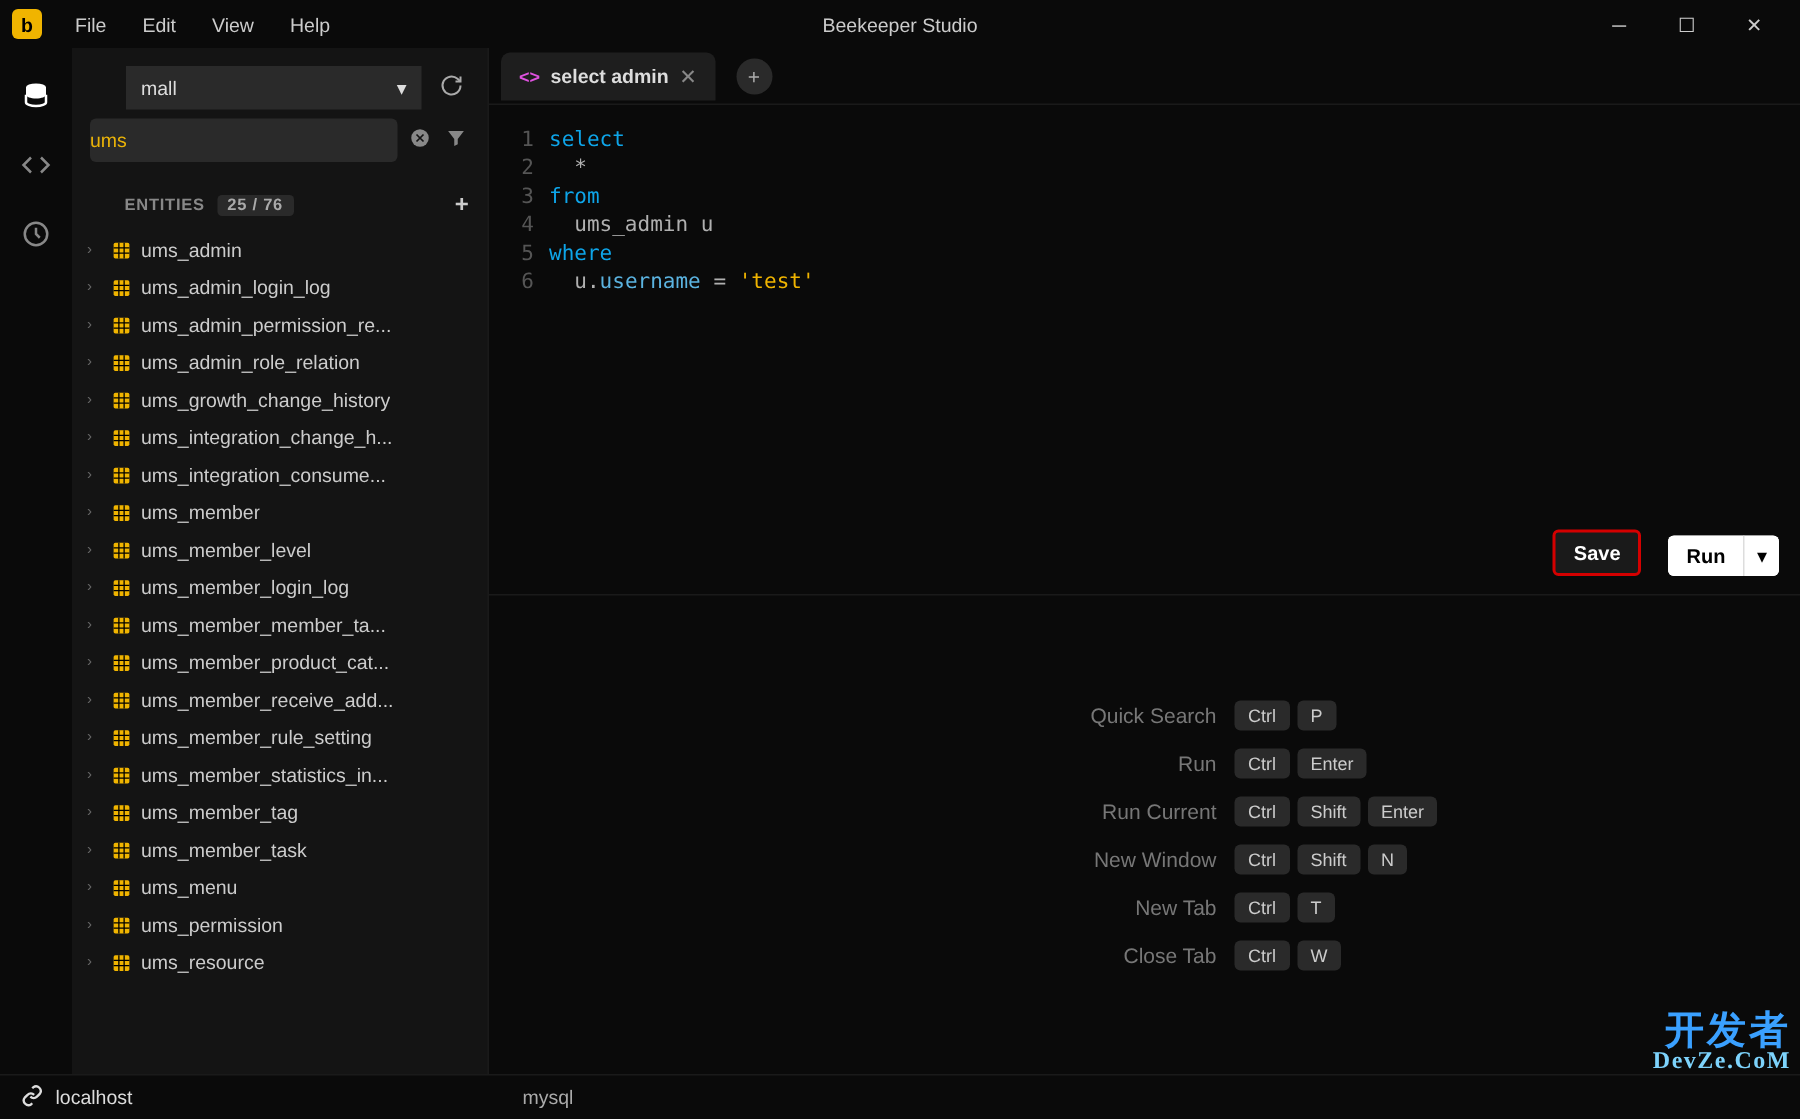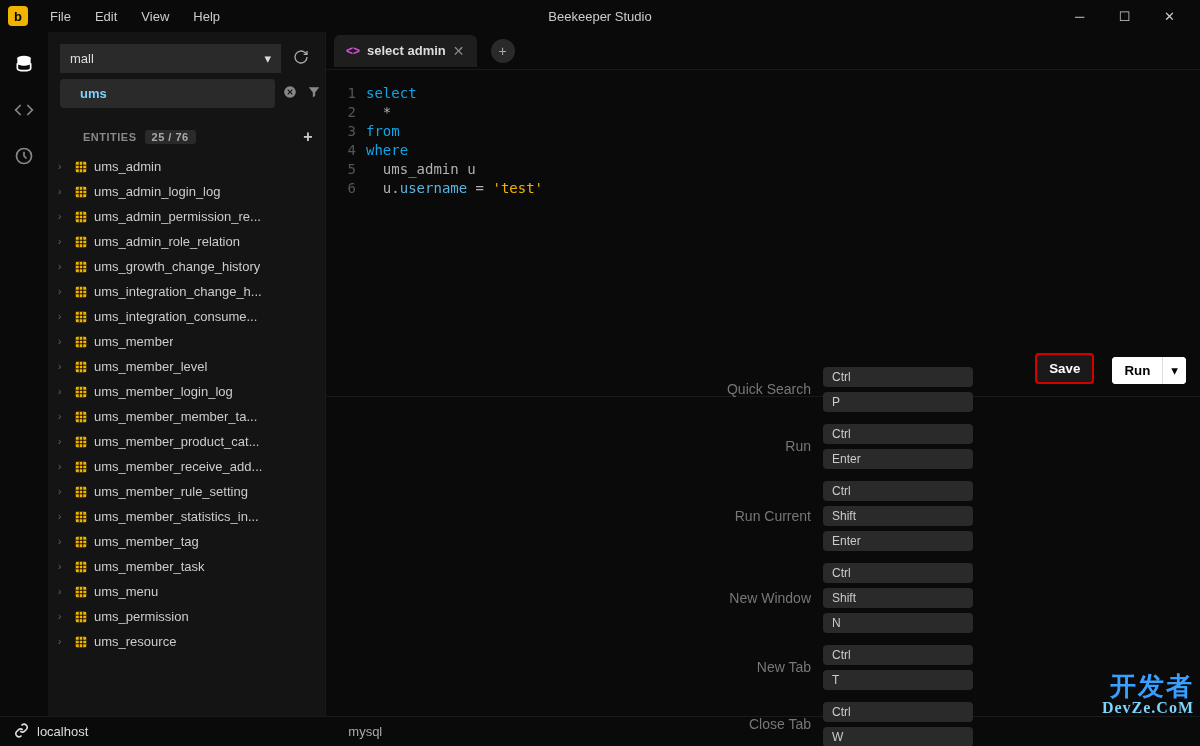--- a/index.html
+++ b/index.html
@@ -52,31 +52,31 @@
   border-right: 1px solid #1a1a1a;
 }
 .db-selector-row {
   display: flex; align-items: center;
   padding: 12px 12px 6px 12px; gap: 8px;
 }
 .db-select {
   flex: 1; background: #2a2a2a; border-radius: 0;
   padding: 7px 10px; display: flex;
   justify-content: space-between; align-items: center;
-  color: #ddd; cursor: pointer;
+  color: #ddd; cursor: pointer; margin-left: 24px;
 }
 .refresh-btn { color: #aaa; cursor: pointer; padding: 4px; }
 .filter-row {
   display: flex; align-items: center;
   padding: 0 12px 10px 12px; gap: 6px;
 }
 .filter-input {
   flex: 1; background: #2a2a2a; border: none;
-  border-radius: 4px; padding: 7px 20px;
-  color: #7dd3fc; font-size: 13px; outline: none; font-weight: bold;
+  border-radius: 4px; padding: 7px 0;
+  color: #eab308; font-size: 13px; outline: none;
 }
 .filter-clear, .filter-icon { color: #888; cursor: pointer; padding: 2px; }
 .entities-header {
   display: flex; align-items: center;
   padding: 10px 12px 8px 12px;
   font-size: 11px; font-weight: 600; letter-spacing: 0.5px;
 }
 .entities-label { color: #888; padding-left: 23px; }
 .entities-count {
   background: #2a2a2a; color: #aaa;
@@ -166,21 +166,21 @@
   height: 320px; border-top: 1px solid #1a1a1a;
   display: flex; flex-direction: column;
   align-items: center; justify-content: center;
   gap: 12px; position: relative;
 }
 .shortcut-row {
   display: flex; align-items: center; gap: 12px;
   width: 420px; justify-content: flex-end;
 }
 .shortcut-label { color: #777; font-size: 14px; text-align: right; }
-.key-group { display: flex; gap: 5px; width: 150px; flex-direction: column; }
+.key-group { display: flex; gap: 5px; width: 150px; }
 .key {
   background: #2a2a2a; color: #ccc;
   padding: 3px 9px; border-radius: 4px;
   font-size: 12px; font-family: inherit;
 }
 .statusbar {
   height: 30px; background: #0a0a0a;
   display: flex; align-items: center;
   padding: 0 14px; border-top: 1px solid #1a1a1a;
 }
@@ -548,22 +548,22 @@
           <div>2</div>
           <div>3</div>
           <div>4</div>
           <div>5</div>
           <div>6</div>
         </div>
       <div class="code-lines" id="code-lines">
           <div><span class="kw">select</span></div>
           <div><span>  *</span></div>
           <div><span class="kw">from</span></div>
+          <div><span>  ums_admin u</span></div>
           <div><span class="kw">where</span></div>
-          <div><span>  ums_admin u</span></div>
           <div><span>  u</span><span>.</span><span class="id-tok">username</span><span> = </span><span class="str">'test'</span></div>
         </div>
       <div class="actions-row">
         <button class="save-btn">Save</button>
         <div class="run-group">
           <button class="run-btn">Run</button>
           <button class="run-drop">▾</button>
         </div>
       </div>
     </div>

